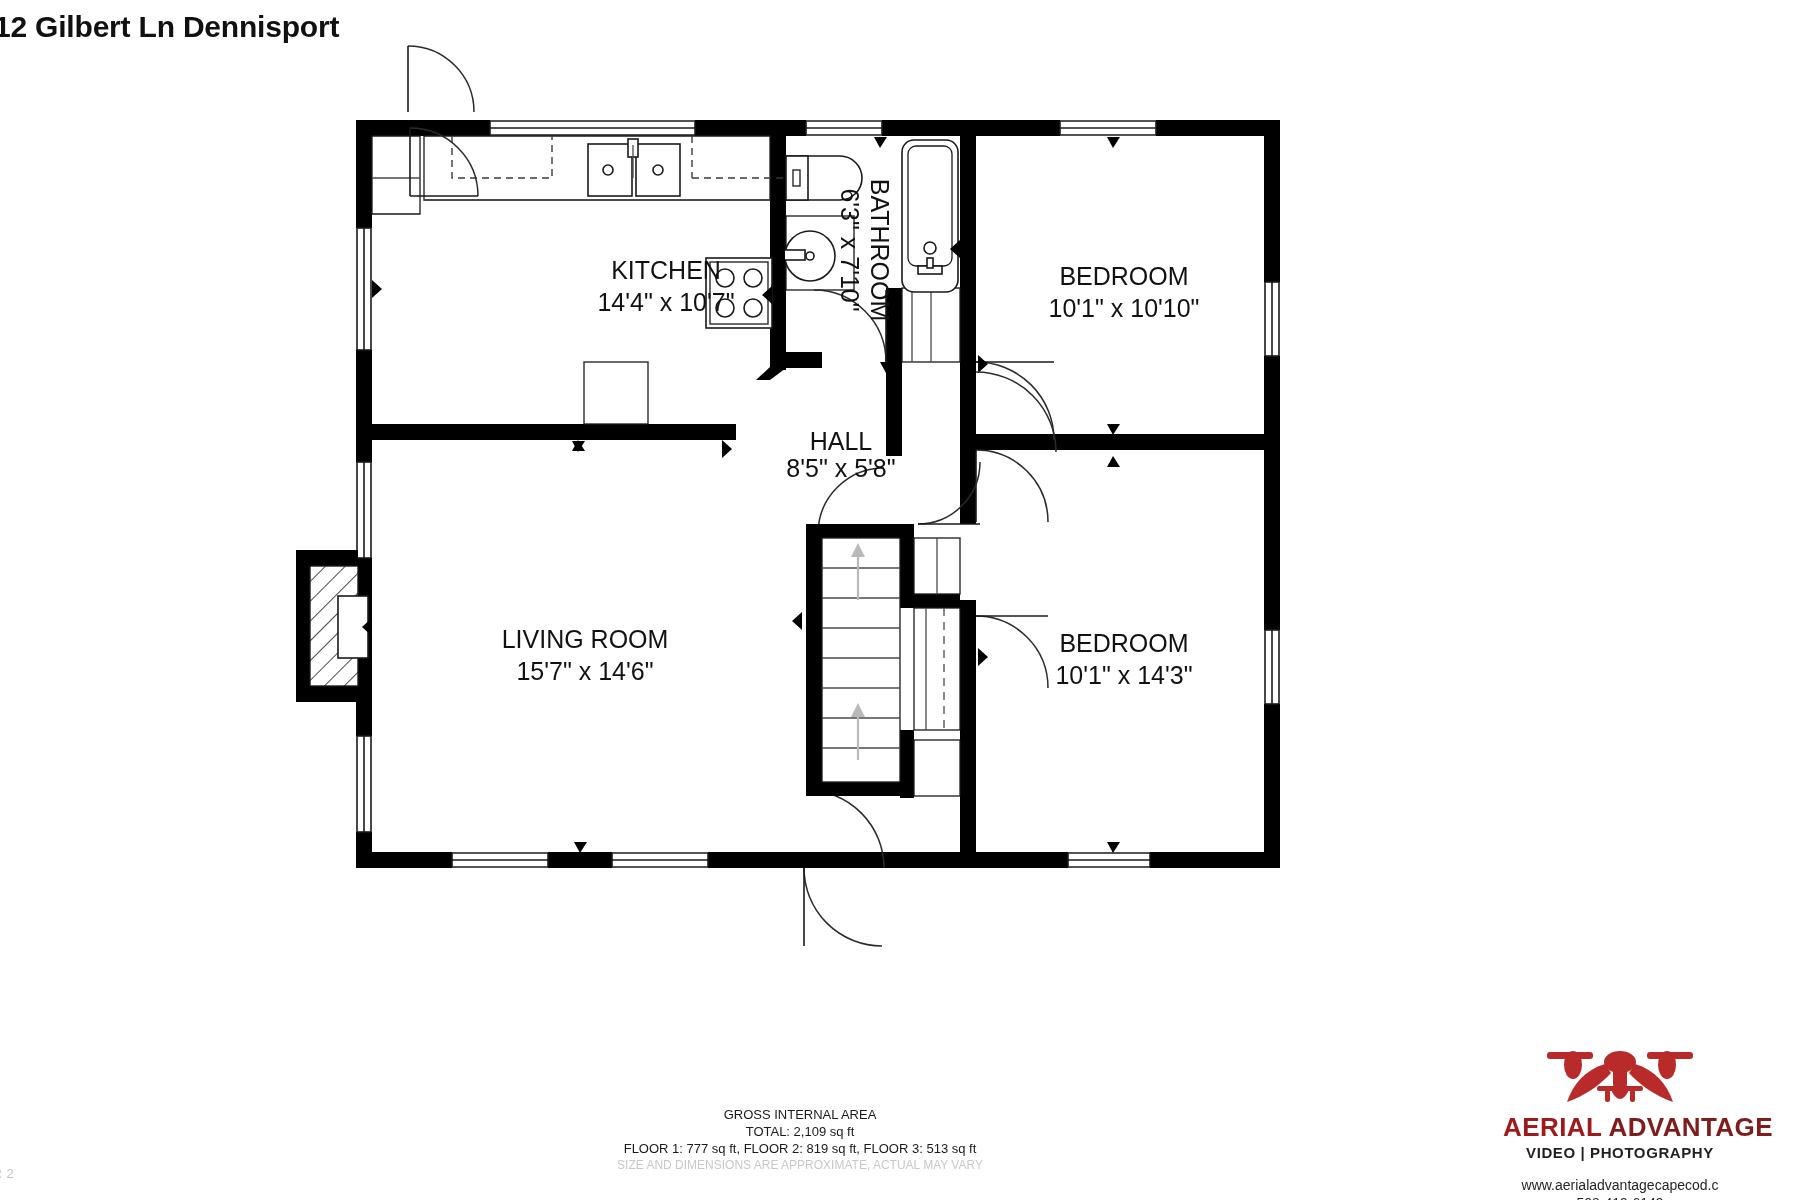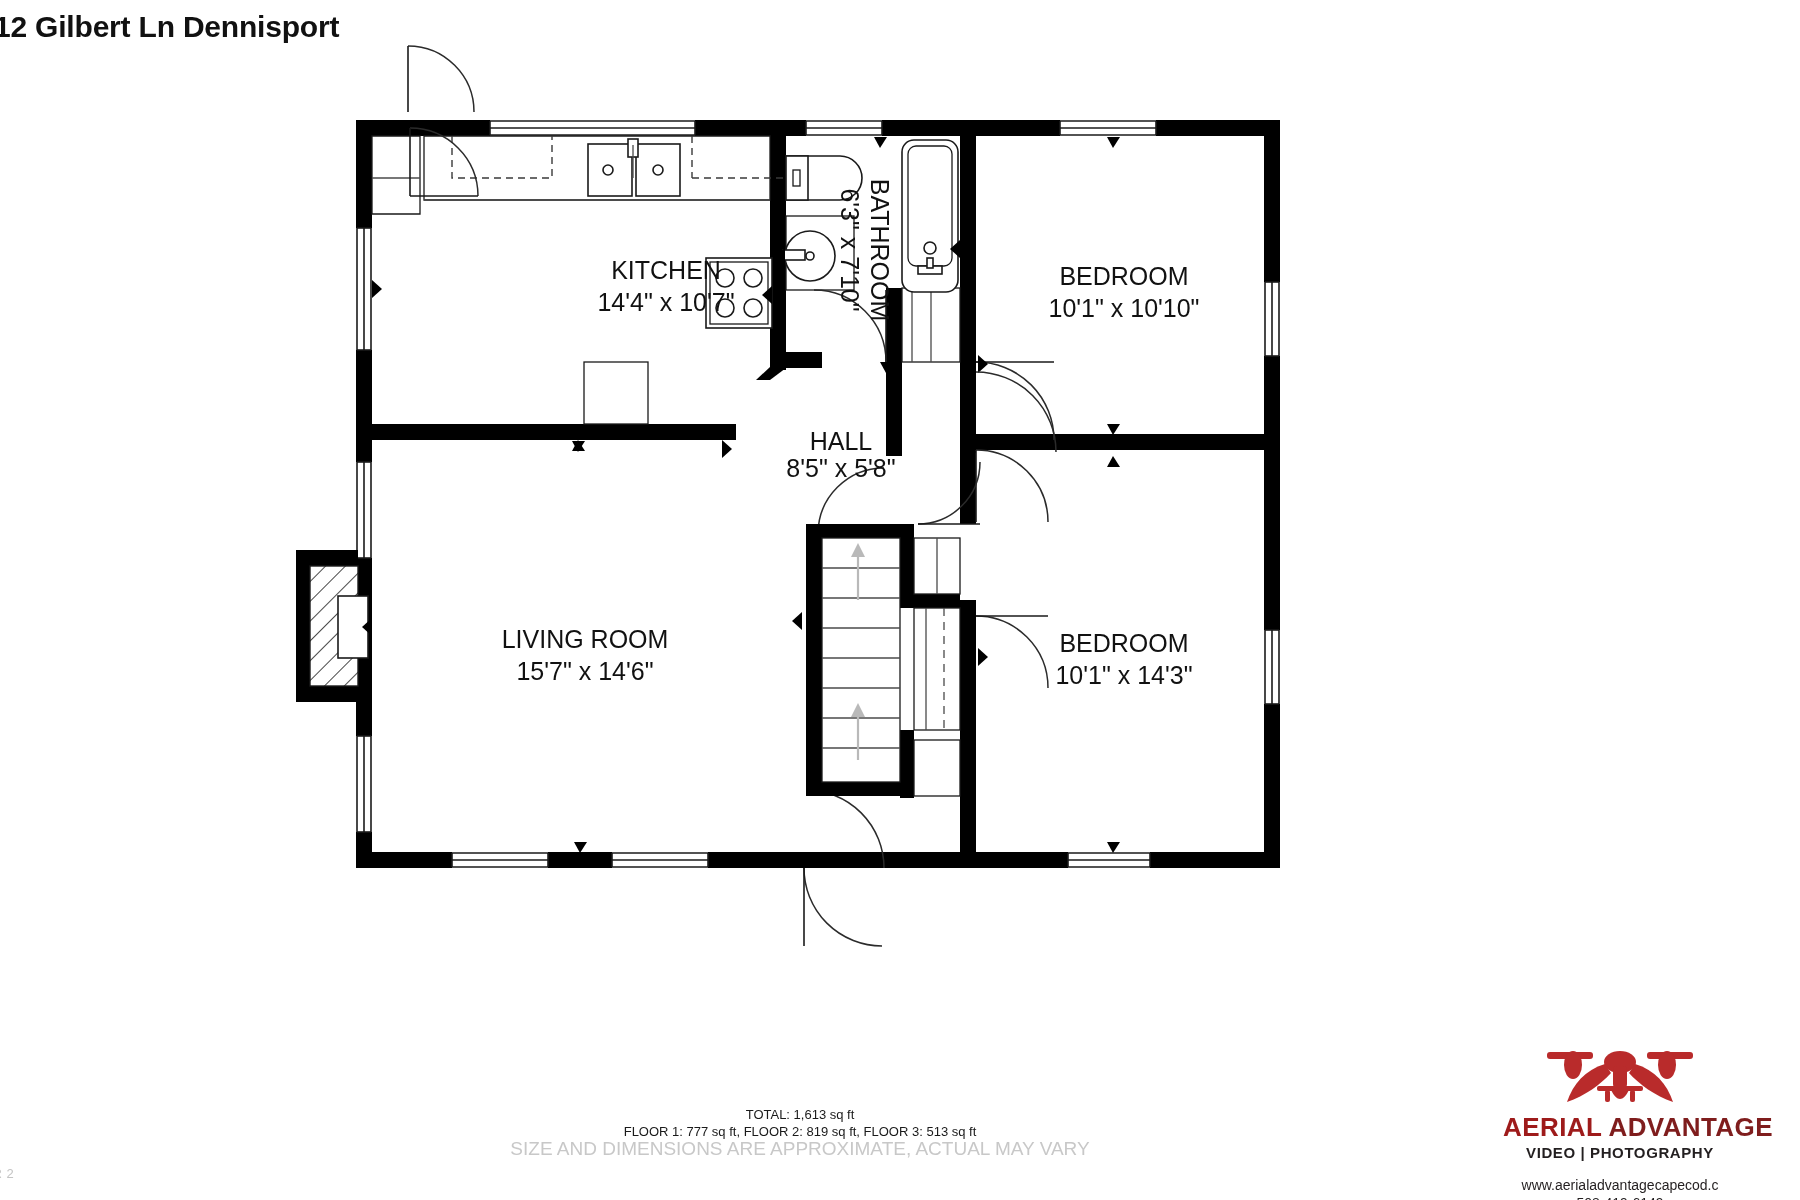--- a/index.html
+++ b/index.html
@@ -42,21 +42,21 @@
     top: 1106px;
     width: 600px;
     text-align: center;
     font-size: 13px;
     line-height: 17px;
     color: #1a1a1a;
     font-family: "Liberation Sans", sans-serif;
   }
   .footer-line-dim {
     color: #c8c8c8;
-    font-size: 19px;
+    font-size: 12px;
   }
 
   .floor-tag {
     position: absolute;
     left: -18px;
     top: 1166px;
     font-size: 13px;
     color: #c4c4c4;
     letter-spacing: 0.5px;
   }
@@ -471,21 +471,22 @@
   </g>
 
   <g>
     <text class="room-label" x="1124" y="652">BEDROOM</text>
     <text class="room-dim" x="1124" y="684">10'1" x 14'3"</text>
   </g>
 
 </svg>
 
 <div class="footer-block">
-  <div>TOTAL: 1,613 sq ft</div>
+  <div>GROSS INTERNAL AREA</div>
+  <div>TOTAL: 2,109 sq ft</div>
   <div>FLOOR 1: 777 sq ft, FLOOR 2: 819 sq ft, FLOOR 3: 513 sq ft</div>
   <div class="footer-line-dim">SIZE AND DIMENSIONS ARE APPROXIMATE, ACTUAL MAY VARY</div>
 </div>
 
 <div class="floor-tag">OR 2</div>
 
 <div class="logo-block">
   <svg class="logo-drone" width="150" height="74" viewBox="0 0 150 74">
     <g fill="#b92b2b">
 

